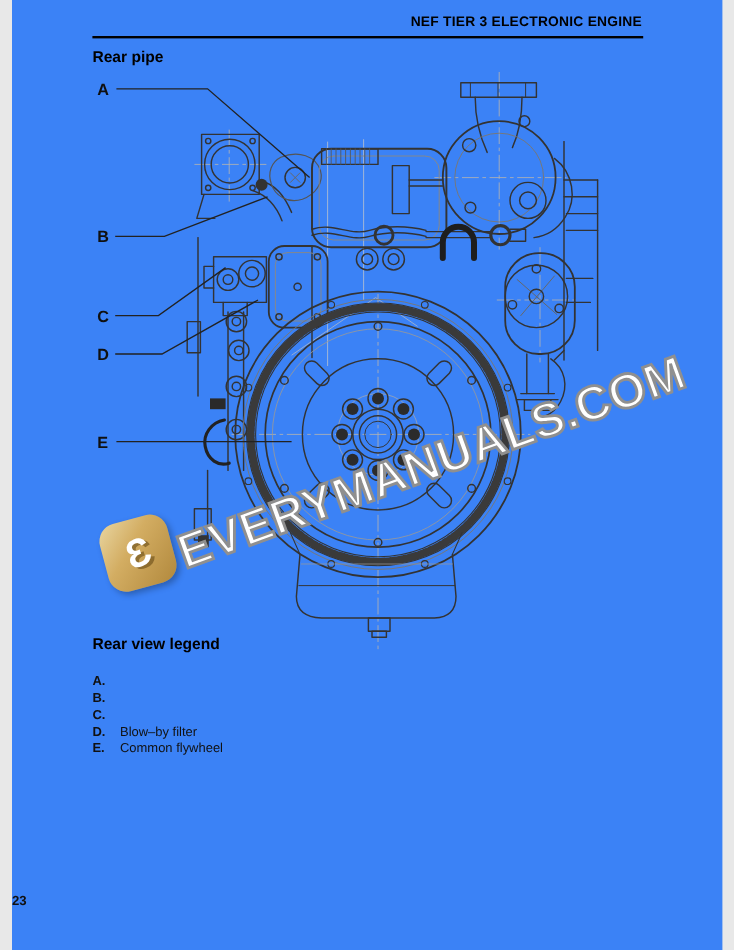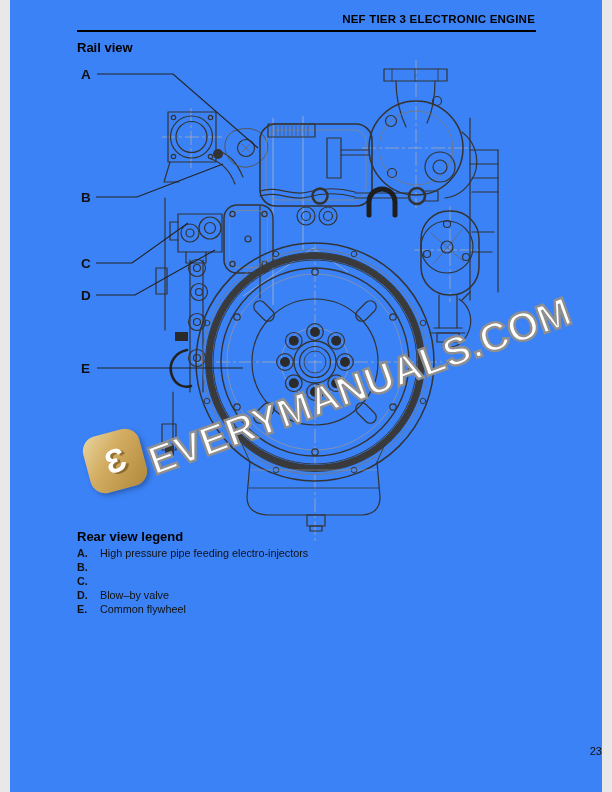--- a/index.html
+++ b/index.html
@@ -58,37 +58,37 @@
   .wm-letter {
     color:#fff; font-size:33px; font-weight:800;
     transform:rotate(-8deg) skewX(-4deg);
     text-shadow:2.5px 2.5px 0 rgba(110,82,28,.65);
   }
   
   .legend {
     position:absolute; left:67px; top:529px; width:480px;
     z-index:3;
   }
-  .legend-title { font-size:13px; font-weight:bold; margin-bottom:3px; color:#000; }
+  .legend-title { font-size:13px; font-weight:bold; margin-bottom:18px; color:#000; }
   .legend-row { display:flex; font-size:10.8px; line-height:13.9px; color:#111; }
   .legend-key { font-weight:bold; flex:0 0 23px; }
   
   .page-number {
     position:absolute; left:0; right:0; top:745px;
-    text-align:right; font-size:11px; color:#111;
+    text-align:left; font-size:11px; color:#111;font-weight:bold;
   }
 </style>
 </head>
 <body>
 
 <div class="page">
 
   <div class="header-title">NEF TIER 3 ELECTRONIC ENGINE</div>
   <div class="header-rule"></div>
-  <div class="section-title">Rail view</div>
+  <div class="section-title">Rear pipe</div>
 
   <svg class="figure-svg" viewBox="0 0 612 792" aria-hidden="true">
 
     <g stroke="#c9c9c9" stroke-width="0.6" fill="none">
       <path d="M263,118 V305"></path>
       <path d="M293,116 V250"></path>
       <path d="M233,296 L303,248 L338,272" stroke="#bdbdbd"></path>
     </g>
 
     <g stroke="#b2b2b2" stroke-width="0.7" fill="none" stroke-dasharray="14 3 3 3">
@@ -281,31 +281,30 @@
 
   <div class="wm-logo">
     <span class="wm-letter">Ɛ</span>
   </div>
   <div class="wm-text">EVERYMANUALS.COM</div>
 
   <div class="legend">
     <div class="legend-title">Rear view legend</div>
     <div class="legend-row">
       <span class="legend-key">A.</span>
-      <span class="legend-text">High pressure pipe feeding electro-injectors</span>
     </div>
     <div class="legend-row">
       <span class="legend-key">B.</span>
     </div>
     <div class="legend-row">
       <span class="legend-key">C.</span>
     </div>
     <div class="legend-row">
       <span class="legend-key">D.</span>
-      <span class="legend-text">Blow–by valve</span>
+      <span class="legend-text">Blow–by filter</span>
     </div>
     <div class="legend-row">
       <span class="legend-key">E.</span>
       <span class="legend-text">Common flywheel</span>
     </div>
   </div>
 
   <div class="page-number">23</div>
 
 </div>

